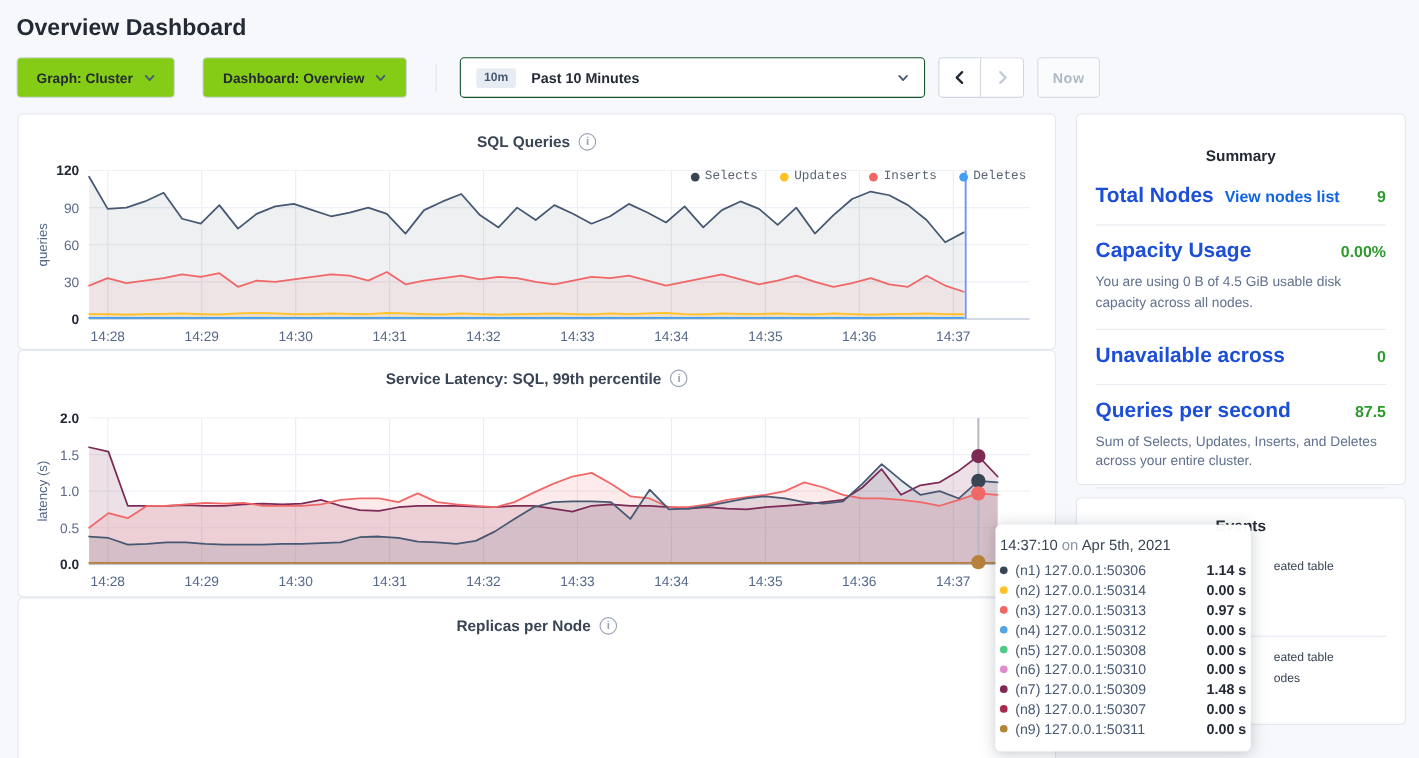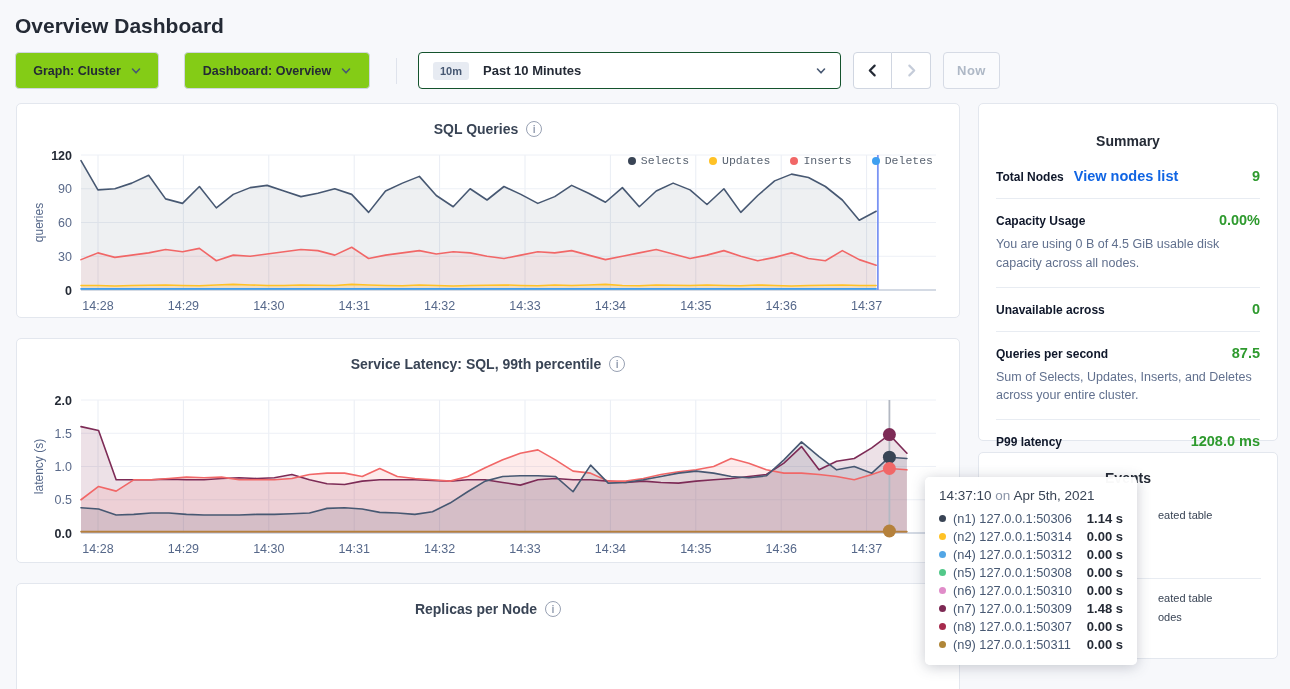--- a/index.html
+++ b/index.html
@@ -42,21 +42,21 @@
   .prev { color:#242a35; }
   .next { color:#c5ccd9; }
   .now-button {
     margin-left:12px; width:57px; height:37px; background:#fafbfd; border:1px solid #d6dbe5;
     border-radius:4px; font-size:13px; font-weight:700; color:#aeb8c6; letter-spacing:0.5px; cursor:default;
     font-family:"Liberation Sans", sans-serif;
   }
 
   
   .main { display:flex; gap:18px; margin:14px 12px 0 16px; height:556px; }
-  .col-left  { width:944px; display:flex; flex-direction:column; gap:20px; }
+  .col-left  { width:944px; display:flex; flex-direction:column; gap:0; }
   .col-right { width:300px; display:flex; flex-direction:column; gap:11px; }
   .card { background:#fff; border:1px solid #e3e7ee; border-radius:5px; position:relative; }
   .chart-card-1, .chart-card-2 { height:238px; }
   .chart-card-3 { flex:1 0 auto; height:220px; }
 
   .chart-title-row { display:flex; justify-content:center; align-items:center; gap:8px; padding-top:17px; }
   .chart-title { font-size:14px; font-weight:700; color:#394455; }
   .info-icon {
     width:16px; height:16px; border:1px solid #98a1b3; border-radius:50%;
     color:#98a1b3; font-size:10.5px; display:flex; align-items:center; justify-content:center;
@@ -68,39 +68,39 @@
   svg.chart { display:block; }
   #chart-sql { margin-top:8px; }
   #chart-latency { margin-top:18px; }
 
   
   .summary-card { height:338px; padding:12px 17px; }
   .panel-title { text-align:center; font-size:14px; font-weight:700; color:#242a35; padding:17px 0 6px; }
   .srow { padding:13px 0 14px; border-bottom:1px solid #e8ecf2; }
   .srow:last-child { border-bottom:none; }
   .srow-head { display:flex; align-items:baseline; }
-  .srow-label { font-size:12px; font-weight:700; color:#0f172a; }
+  .srow-label { font-size:19px; font-weight:700; color:#1d4ed8; }
   .srow-link { font-size:14.5px; font-weight:700; color:#1165e3; margin-left:10px; cursor:pointer; text-decoration:none; }
   .srow-value { margin-left:auto; font-size:14.5px; font-weight:700; color:#2e9a2e; }
   .srow-desc { margin-top:7px; font-size:12.5px; line-height:1.5; color:#61708e; }
 
   
   .events-card { flex:1 0 auto; }
   .events-frag { position:absolute; font-size:11px; color:#394455; white-space:nowrap; }
   .frag-1 { top:56px; left:179px; }
   .frag-2 { top:139px; left:179px; }
   .frag-3 { top:158px; left:179px; }
   .events-divider { position:absolute; top:125px; left:16px; right:16px; height:1px; background:#e8ecf2; }
 
   
   .tooltip {
-    position:absolute; left:925px; top:477px; width:212px; z-index:20;
+    position:absolute; left:905px; top:477px; width:232px; z-index:20;
     background:rgba(255,255,255,0.97); border-radius:5px;
     box-shadow:0 2px 14px rgba(60,70,90,0.28);
-    padding:11px 14px 12px;
+    padding:11px 4px 12px;
   }
   .tip-header { font-size:13.5px; color:#394455; margin-bottom:6px; }
   .tip-on { color:#8b95a8; }
   .tip-row { display:flex; align-items:center; height:18px; gap:7px; }
   .tip-dot { width:7px; height:7px; border-radius:50%; flex:0 0 auto; }
   .tip-label { font-size:12.8px; color:#475872; }
   .tip-value { margin-left:auto; font-size:13px; font-weight:700; color:#242a35; }
 </style>
 </head>
 <body>
@@ -338,20 +338,25 @@
         <span class="tip-dot" style="background-color: rgb(57, 68, 85);"></span>
         <span class="tip-label">(n1) 127.0.0.1:50306</span>
         <span class="tip-value">1.14 s</span>
       </div>
       <div class="tip-row">
         <span class="tip-dot" style="background-color: rgb(255, 194, 38);"></span>
         <span class="tip-label">(n2) 127.0.0.1:50314</span>
         <span class="tip-value">0.00 s</span>
       </div>
       <div class="tip-row">
+        <span class="tip-dot" style="background-color: rgb(241, 103, 103);"></span>
+        <span class="tip-label">(n3) 127.0.0.1:50313</span>
+        <span class="tip-value">0.97 s</span>
+      </div>
+      <div class="tip-row">
         <span class="tip-dot" style="background-color: rgb(83, 166, 229);"></span>
         <span class="tip-label">(n4) 127.0.0.1:50312</span>
         <span class="tip-value">0.00 s</span>
       </div>
       <div class="tip-row">
         <span class="tip-dot" style="background-color: rgb(82, 200, 137);"></span>
         <span class="tip-label">(n5) 127.0.0.1:50308</span>
         <span class="tip-value">0.00 s</span>
       </div>
       <div class="tip-row">

